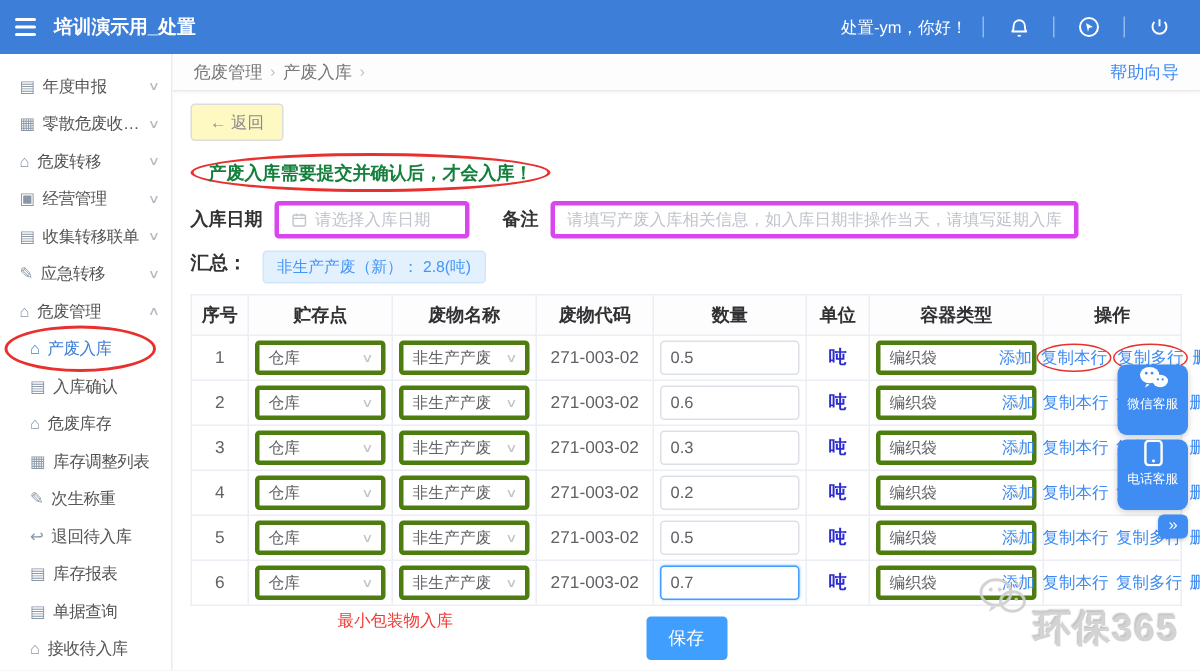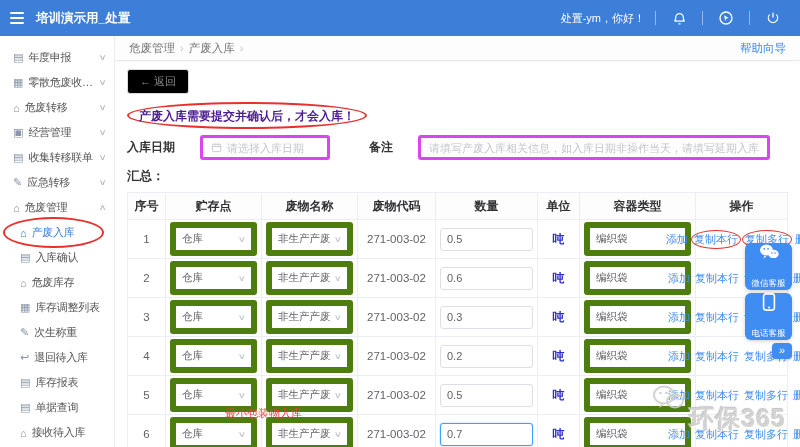--- a/index.html
+++ b/index.html
@@ -34,62 +34,62 @@
   .nav-item.circled::after { content:""; position:absolute; left:3px; right:10px; top:-3px; bottom:-3px; border:2px solid #e8312e; border-radius:50%; pointer-events:none; }
 
   
   .main { position:absolute; top:36px; left:115px; right:0; bottom:0; background:#fff; }
   .breadcrumb-bar { height:25px; display:flex; align-items:center; padding:0 14px; border-bottom:1px solid #e9e9e9; background:#fdfdfd; box-shadow:0 1px 3px rgba(0,0,0,0.04); }
   .crumb { font-size:11.5px; color:#777; cursor:pointer; }
   .crumb-sep { font-size:11px; color:#c0c4cc; margin:0 5px; }
   .help-link { margin-left:auto; font-size:11.5px; color:#3f8cf3; cursor:pointer; }
 
   .content { position:relative; padding:8px 12px 0 12px; height:calc(100% - 25px); }
-  .back-btn { display:inline-flex; align-items:center; gap:4px; font-size:11px; color:#8a8a8a; background:#000000; border:1px solid #dcdcdc; border-radius:3px; padding:4px 12px; cursor:pointer; }
+  .back-btn { display:inline-flex; align-items:center; gap:4px; font-size:11px; color:#8a8a8a; background:#fef9c3; border:1px solid #dcdcdc; border-radius:3px; padding:4px 12px; cursor:pointer; }
   .notice-row { margin:8px 0 4px 0; }
   .red-ellipse { display:inline-block; border:2px solid #e8312e; border-radius:50%; padding:2px 10px; }
-  .notice-text { font-size:12px; font-weight:bold; color:#4c1d95; }
-
-  .form-row { display:flex; align-items:center; margin:6px 0 8px 0;gap:17px; }
+  .notice-text { font-size:12px; font-weight:bold; color:#15803d; }
+
+  .form-row { display:flex; align-items:center; margin:6px 0 8px 0; }
   .fld-label { font-size:12px; font-weight:bold; color:#333; margin-right:8px; white-space:nowrap; }
   .fld-label.remark { margin-left:22px; }
   .input { display:flex; align-items:center; gap:5px; border:3px solid #d946ef; border-radius:3px; height:25px; padding:0 8px; background:#fff; }
   .input input { border:none; outline:none; width:100%; font-size:11px; color:#606266; font-family:inherit; background:transparent; }
   .input input::placeholder { color:#c0c4cc; }
   .date-input { width:130px; }
   .remark-input { width:352px; }
   .cal-icon { color:#c0c4cc; flex:none; display:flex; }
 
   .summary-row { display:flex; align-items:flex-start; margin:4px 0 7px 0; }
   .summary-label { font-size:12.5px; font-weight:bold; color:#333; margin-right:10px; }
   .summary-badge { font-size:10.5px; color:#4596f7; background:#e3f0fd; border:1px solid #d2e6fb; border-radius:3px; padding:3px 9px; }
 
   
   table.grid { width:100%; border-collapse:collapse; table-layout:fixed; }
   .grid th { height:27px; font-size:12px; font-weight:bold; color:#303133; border:1px solid #ebeef5; background:#fdfdfe; text-align:center; }
   .grid td { height:30px; font-size:11.5px; color:#606266; border:1px solid #ebeef5; text-align:center; padding:2px 4px; }
-  .sel { display:flex; align-items:center; justify-content:space-between; border:6px solid #4d7c0f; border-radius:3px; height:34px; padding:0 6px; cursor:pointer; background:#fff; }
+  .sel { display:flex; align-items:center; justify-content:space-between; border:3px solid #4d7c0f; border-radius:3px; height:23px; padding:0 6px; cursor:pointer; background:#fff; }
   .sel-val { font-size:10.5px; color:#606266; white-space:nowrap; }
   .sel-arr { font-size:8px; color:#c0c4cc; transform:scaleX(1.4); }
   .qty-input { width:100%; height:23px; border:1px solid #dcdfe6; border-radius:3px; padding:0 6px; font-size:11px; color:#606266; outline:none; font-family:inherit; }
   .qty-input.focused { border-color:#409eff; box-shadow:0 0 2px rgba(64,158,255,0.5); }
   .unit-txt { font-weight:bold; color:#2b2bd0; font-size:12px; }
   .code-txt { font-size:11.5px; color:#606266; }
   .actions { display:flex; align-items:center; justify-content:center; gap:5px; white-space:nowrap; }
   .act-link { font-size:11px; color:#3f8cf3; cursor:pointer; }
   .act-link.circ { border:1.5px solid #e8312e; border-radius:50%; padding:1px 2px; margin:0 -2px; }
 
   .save-row { text-align:center; margin-top:7px; }
   .save-btn { background:#409eff; color:#fff; border:none; border-radius:3px; font-size:12px; padding:6px 15px; cursor:pointer; font-family:inherit; }
 
   .min-pack-note { position:absolute; left:110px; bottom:26px; font-size:11px; color:#f03a35; }
 
   
   .float-cs { position:absolute; right:8px; top:243px; width:47px; display:flex; flex-direction:column; gap:3px; z-index:40; }
-  .cs-btn { width:47px; height:47px; background:#3f8cf3; border-radius:6px; display:flex; flex-direction:column; align-items:center; justify-content:space-between; gap:3px; cursor:pointer; box-shadow:0 1px 4px rgba(0,0,0,0.2); }
+  .cs-btn { width:47px; height:47px; background:#3f8cf3; border-radius:6px; display:flex; flex-direction:column; align-items:center; justify-content:flex-start; gap:3px; cursor:pointer; box-shadow:0 1px 4px rgba(0,0,0,0.2); }
   .cs-label { font-size:8.5px; color:#fff; }
   .cs-expand { align-self:flex-end; width:20px; height:16px; background:#3f8cf3; border-radius:4px; color:#fff; font-size:11px; line-height:15px; text-align:center; cursor:pointer; box-shadow:0 1px 3px rgba(0,0,0,0.2); }
 
   
   .watermark { position:absolute; right:14px; bottom:12px; display:flex; align-items:center; gap:4px; opacity:0.9; }
   .wm-text { font-size:25px; font-weight:bold; color:#cfcfcf; text-shadow:1px 1px 0 #ffffff, -1px -1px 1px #bdbdbd; letter-spacing:1px;margin-top:41px; }
 </style>
 </head>
 <body>
 
@@ -243,20 +243,21 @@
           <input placeholder="请选择入库日期" style="">
         </span>
         <span class="fld-label remark">备注</span>
         <span class="input remark-input">
           <input placeholder="请填写产废入库相关信息，如入库日期非操作当天，请填写延期入库原因" style="">
         </span>
       </div>
 
       <div class="summary-row">
         <span class="summary-label">汇总：</span>
+        <span class="summary-badge">非生产产废（新）： 2.8(吨)</span>
       </div>
 
       <table class="grid">
         <colgroup>
           <col style="width:38px">
             <col style="width:96px">
             <col style="width:96px">
             <col style="width:78px">
           <col style="width:102px">
             <col style="width:42px">

